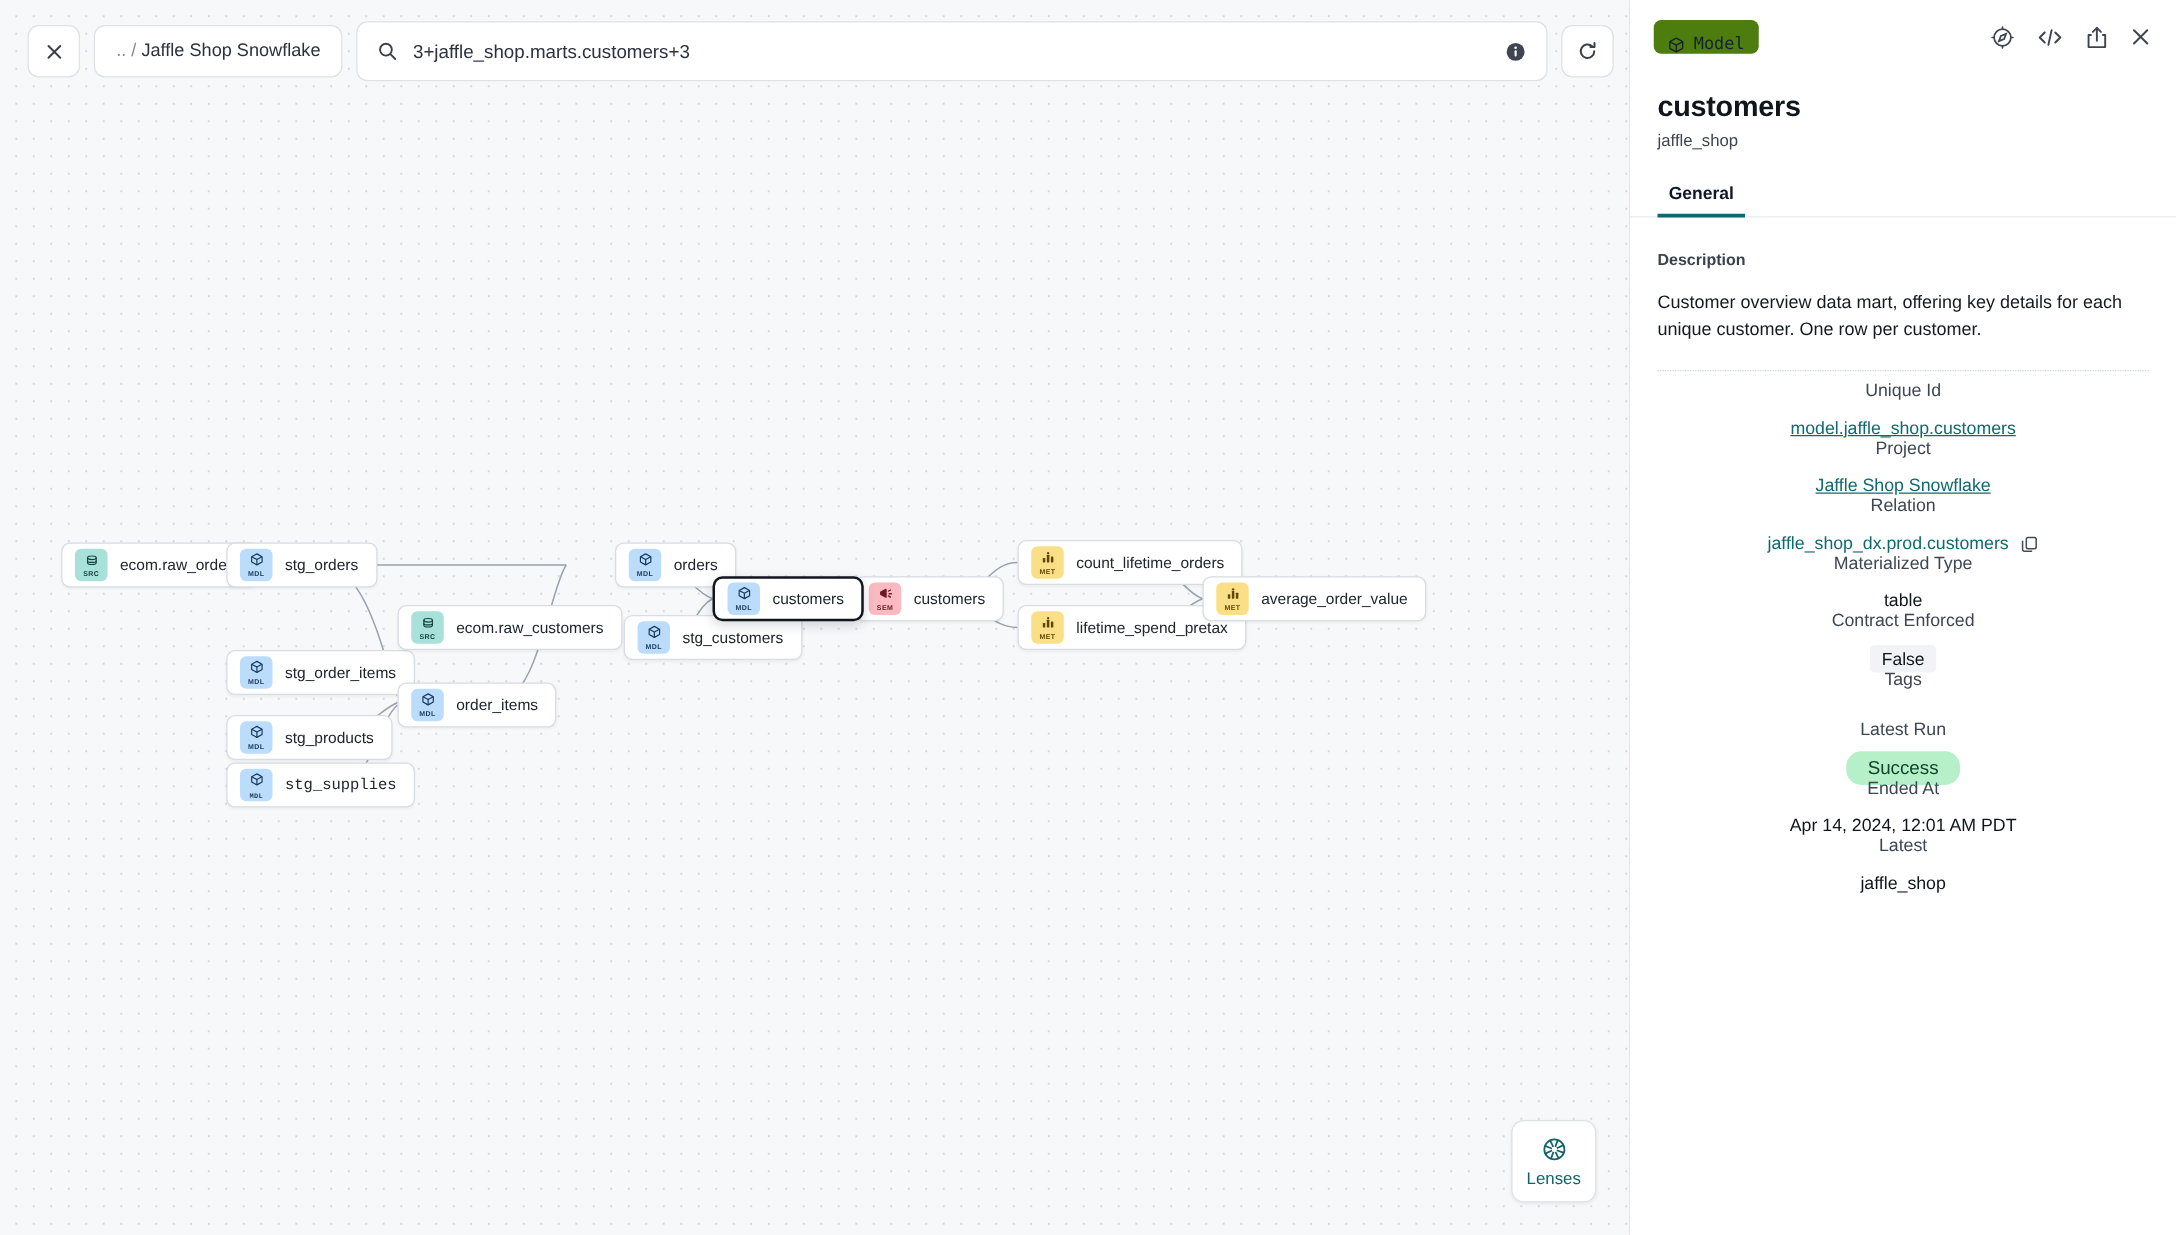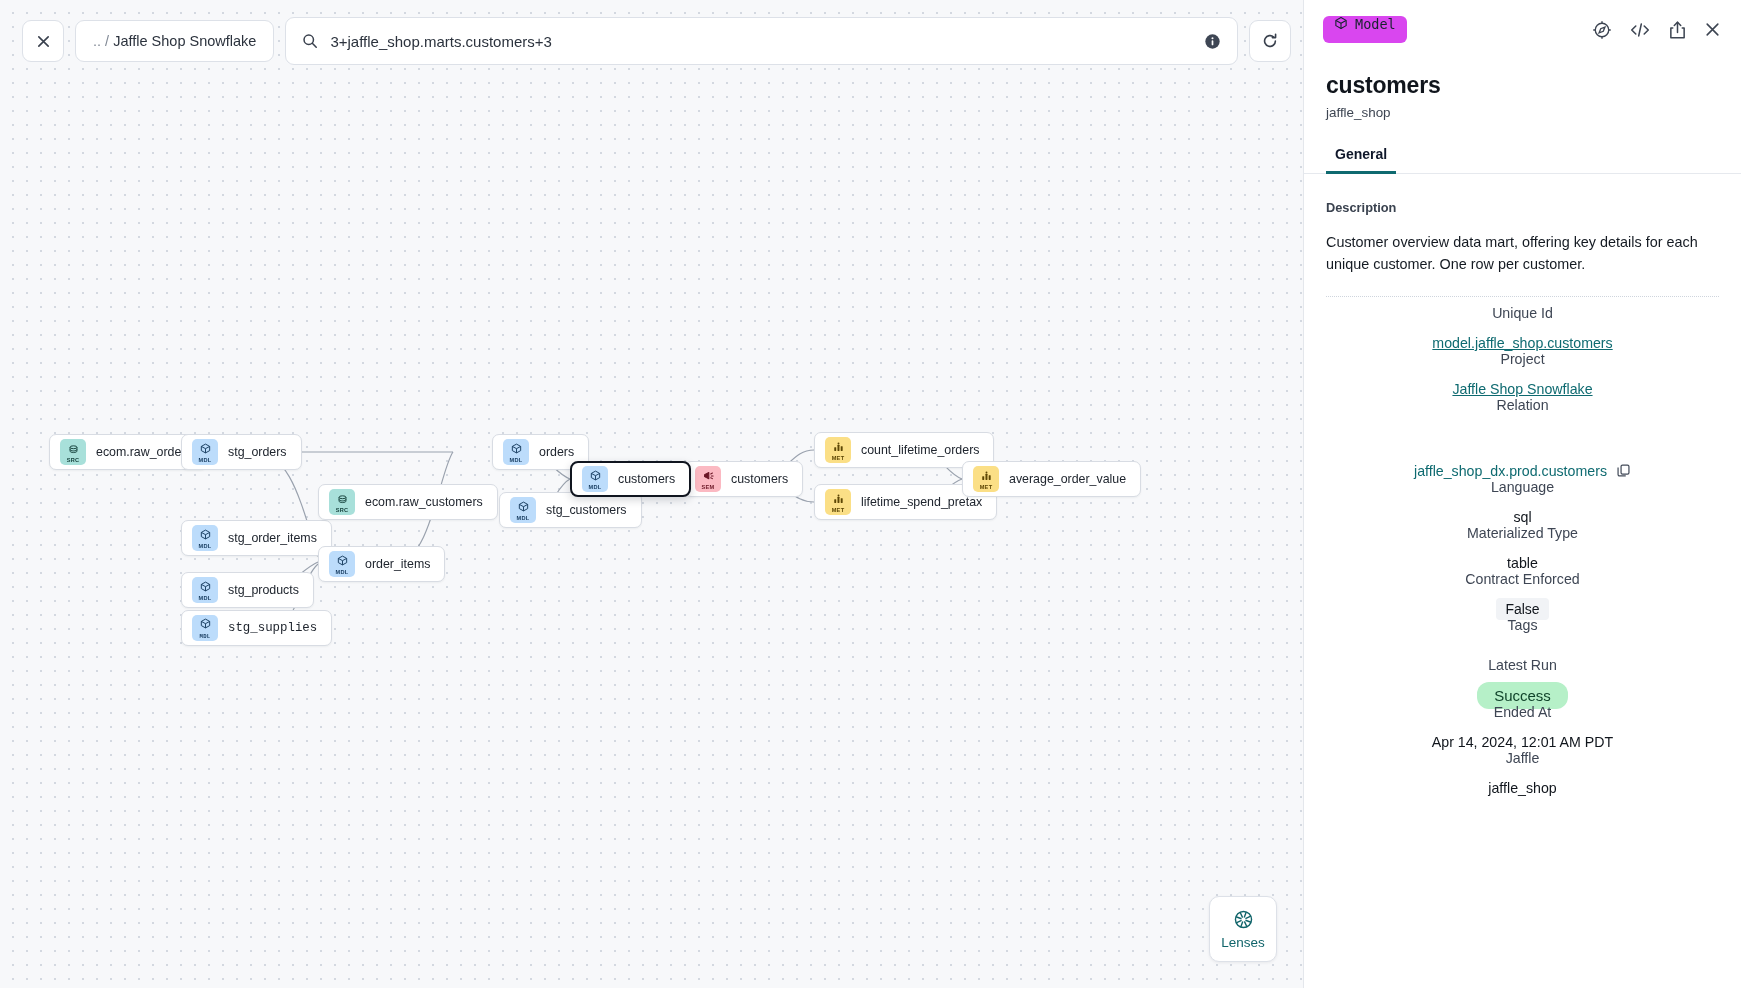--- a/index.html
+++ b/index.html
@@ -76,22 +76,22 @@
     display: flex; flex-direction: column; align-items: center; justify-content: center; gap: 5px;
     color: #10646a; cursor: pointer; z-index: 6;
     box-shadow: 0 1px 3px rgba(22,30,45,.07);
   }
   .lenses .lb { font-size: 13.5px; color: #10646a; }
 
   
   .panel { width: 438px; height: 988px; background: #fff; border-left: 1px solid #e4e7ec; display: flex; flex-direction: column; }
   .panel-top { height: 59px; display: flex; align-items: center; padding: 0 20px 0 19px; gap: 10px; }
   .type-badge {
-    background: #d946ef; color: #17222e; border-radius: 6px;
-    height: 27px; padding: 0 11px; display: flex; align-items: flex-start; gap: 7px;
+    background: #4d7c0f; color: #17222e; border-radius: 6px;
+    height: 27px; padding: 0 11px; display: flex; align-items: flex-end; gap: 7px;
     font-size: 13.5px; font-family: "DejaVu Sans Mono", monospace;
   }
   .panel-top-icons { margin-left: auto; display: flex; align-items: center; gap: 17px; color: #3d4552; }
   .panel-top-icons > span { cursor: pointer; display: flex; }
   .panel-head { padding: 13px 22px 0 22px; }
   .panel-title { font-size: 23px; font-weight: 700; color: #10151c; letter-spacing: -.2px; }
   .panel-sub { font-size: 13.4px; color: #3d4552; margin-top: 6px; }
 
   .tabs { margin-top: 26px; padding: 0 22px; border-bottom: 1px solid #e6e9ee; display: flex; }
   .tab { font-size: 14px; font-weight: 600; color: #0f172a; padding: 0 9px 11px 9px; cursor: pointer; position: relative; }
@@ -100,21 +100,21 @@
   .panel-body { padding: 26px 22px 0 22px; overflow-y: auto; flex: 1; }
   .sec-title { font-size: 12.8px; font-weight: 700; color: #3a424f; }
   .desc { font-size: 14.4px; color: #141a22; line-height: 1.55; margin-top: 16px; }
   .hr { border-top: 1px dotted #cfd5dd; margin: 20px 0 8px 0; }
 
   .row { display: flex; align-items: center; justify-content: space-between; min-height: 36px; padding: 0; gap: 14px; flex-direction: column; }
   .row + .row { margin-top: 0; }
   .row .k { font-size: 14.2px; color: #3e4654; white-space: nowrap; }
   .row .v { font-size: 14.2px; color: #10151c; text-align: right; }
   .row .v.link { color: #0e6a70; text-decoration: underline; cursor: pointer; }
-  .row .v.rel { color: #0e6a70; display: flex; align-items: center; gap: 9px; margin-top: 36px; }
+  .row .v.rel { color: #0e6a70; display: flex; align-items: flex-end; gap: 9px; }
   .row .v.rel .copy { cursor: pointer; color: #434b59; display: flex; }
   .chip-false { background: #f1f3f6; border-radius: 4px; padding: 3px 9px; font-size: 14px; color: #10151c; }
   .chip-success { background: #b6f0c8; color: #10432a; border-radius: 12px; padding: 5px 17px; font-size: 15px; }
   .row-tall { min-height: 40px; }
 </style>
 </head>
 <body>
 
 <div id="app">
 
@@ -426,24 +426,20 @@
           <span>jaffle_shop_dx.prod.customers</span>
           <span class="copy">
             <svg width="15" height="15" viewBox="0 0 16 16" fill="none" stroke="#434b59" stroke-width="1.3" stroke-linejoin="round">
               <rect x="5.4" y="2.2" width="8.4" height="9.6" rx="1.5"></rect>
               <path d="M10.4 13.8 L3.7 13.8 A1.5 1.5 0 0 1 2.2 12.3 L2.2 4.8"></path>
             </svg>
           </span>
         </span>
       </div>
       <div class="row row-tall">
-        <span class="k">Language</span>
-        <span class="v">sql</span>
-      </div>
-      <div class="row row-tall">
         <span class="k">Materialized Type</span>
         <span class="v">table</span>
       </div>
       <div class="row row-tall">
         <span class="k">Contract Enforced</span>
         <span class="v">
           <span class="chip-false">False</span>
         </span>
       </div>
       <div class="row row-tall">
@@ -454,18 +450,18 @@
         <span class="k">Latest Run</span>
         <span class="v">
           <span class="chip-success">Success</span>
         </span>
       </div>
       <div class="row row-tall">
         <span class="k">Ended At</span>
         <span class="v">Apr 14, 2024, 12:01 AM PDT</span>
       </div>
       <div class="row row-tall">
-        <span class="k">Jaffle</span>
+        <span class="k">Latest</span>
         <span class="v">jaffle_shop</span>
       </div>
     </div>
   </div>
 </div>
 
 </body></html>

